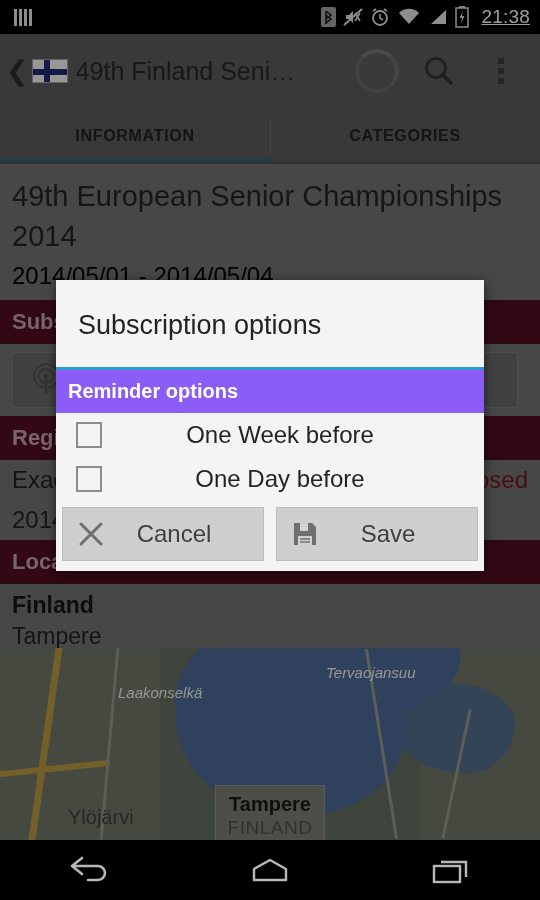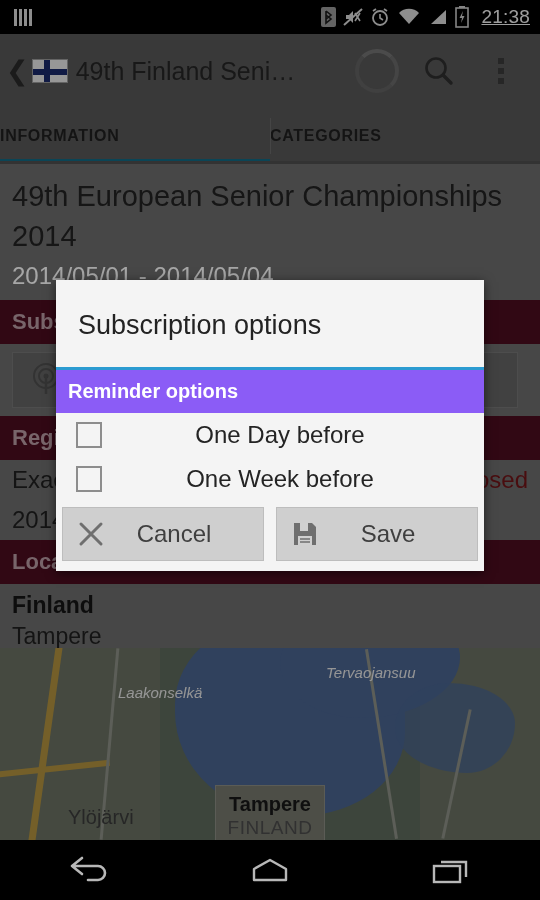--- a/index.html
+++ b/index.html
@@ -125,21 +125,21 @@
   .tabs {
     position: absolute;
     top: 108px; left: 0;
     width: 540px; height: 56px;
     background: #585858;
     display: flex;
     align-items: stretch;
   }
   .tab {
     flex: 1;
-    display: flex; align-items: center; justify-content: flex-start;
+    display: flex; align-items: center; justify-content: center;
     color: #1f1f1f;
     font-size: 16px;
     font-weight: bold;
     letter-spacing: .7px;
     position: relative;
     cursor: pointer;
   }
   .tab + .tab::before {
     content:"";
     position: absolute; left: 0; top: 10px; bottom: 10px;
@@ -165,21 +165,21 @@
     overflow: hidden;
     background: #6e6e6e;
   }
   .evt-title {
     color: #222;
     font-size: 29px;
     line-height: 40px;
     padding: 12px 12px 2px 12px;
   }
   .evt-dates {
-    color: #ffffff;
+    color: #000000;
     font-size: 24px;
     padding: 4px 4px 10px 12px;
   }
   .sec-header {
     background: #4c0d20;
     color: #b89ba4;
     font-size: 22px;
     font-weight: bold;
     padding: 9px 12px;
     box-sizing: border-box;
@@ -522,25 +522,25 @@
 
   <div class="scrim"></div>
 
   <div class="dialog">
     <div class="dlg-title">Subscription options</div>
     <div class="dlg-divider"></div>
     <div class="dlg-sec">Reminder options</div>
     <div class="dlg-body">
       <div class="dlg-opt">
         <span class="cbox"></span>
-        <span class="opt-label">One Day before</span>
+        <span class="opt-label">One Week before</span>
       </div>
       <div class="dlg-opt">
         <span class="cbox"></span>
-        <span class="opt-label">One Week before</span>
+        <span class="opt-label">One Day before</span>
       </div>
       <div class="dlg-buttons">
         <div class="dlg-btn">
           <span class="bi">
             <svg width="28" height="28" viewBox="0 0 28 28">
               <path d="M4 4 L24 24 M24 4 L4 24" stroke="#6f6f6f" stroke-width="3" stroke-linecap="round"></path>
             </svg>
           </span>
           <span class="blabel">Cancel</span>
         </div>

